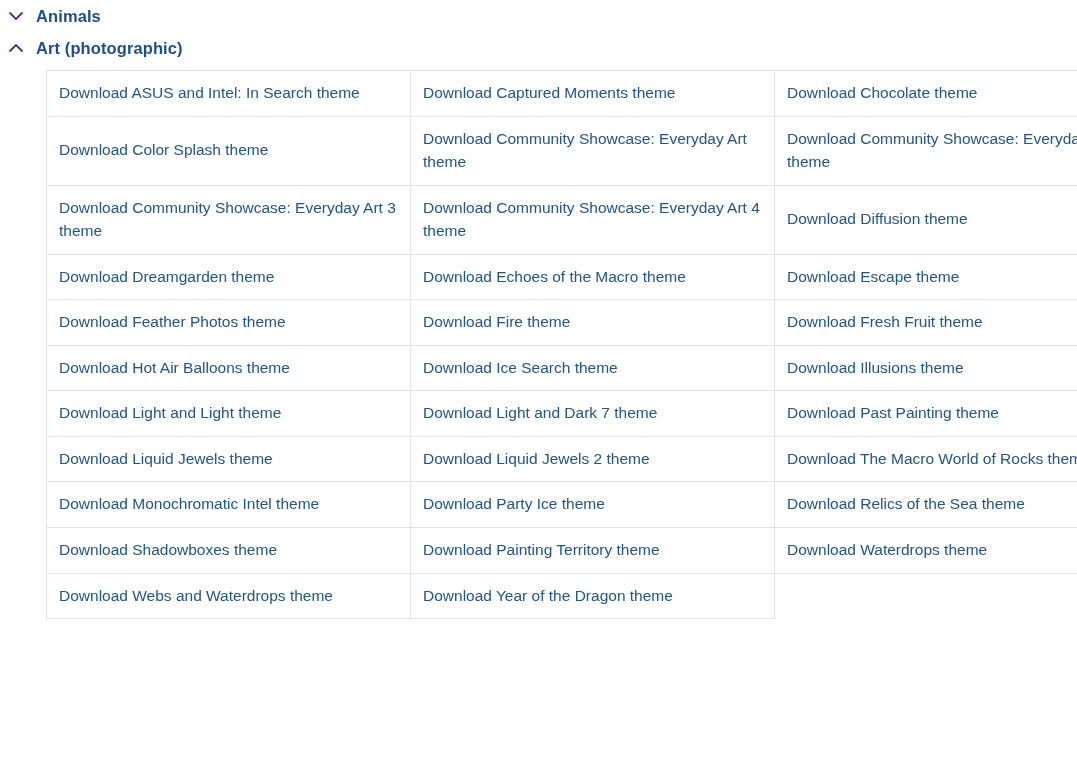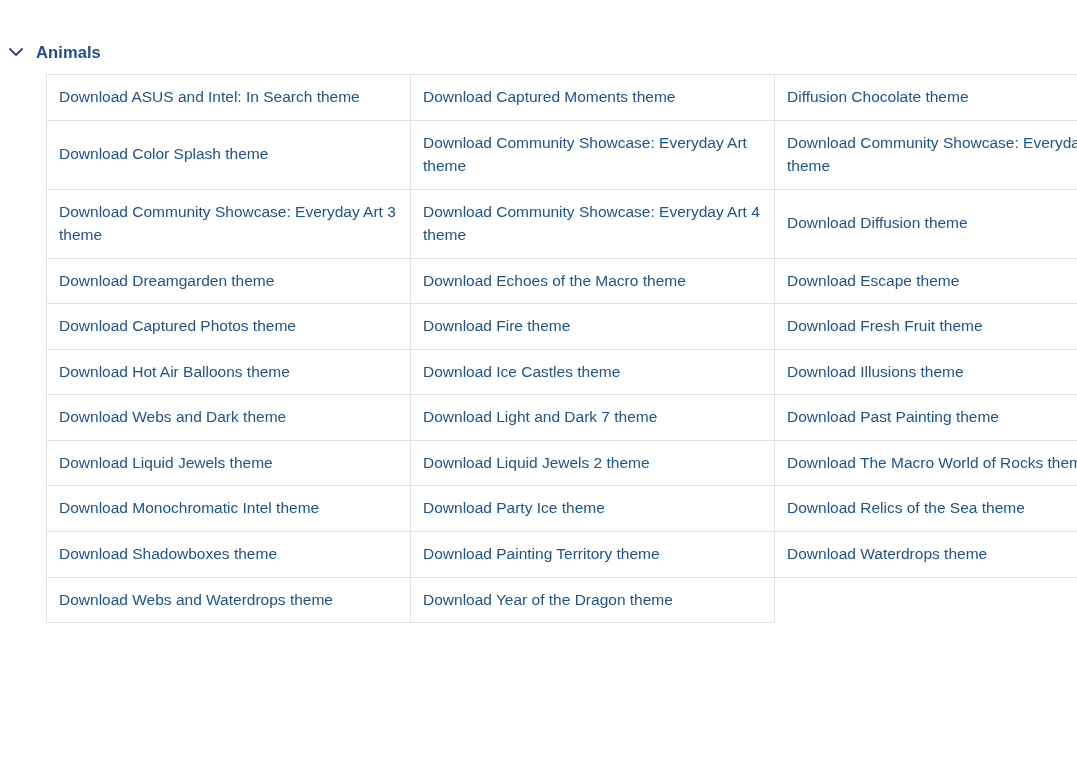--- a/index.html
+++ b/index.html
@@ -21,21 +21,20 @@
     box-sizing: border-box;
     padding: 0;
   }
   .accordion-head {
     display: flex;
     align-items: center;
     height: 32px;
     padding-left: 8px;
     cursor: pointer;
     user-select: none;
-    margin-top: 36px;
   }
   .accordion-head .chevron {
     width: 28px;
     display: flex;
     align-items: center;
     justify-content: flex-start;
     color: #5a2d82;
   }
   .accordion-head .chevron svg {
     display: block;
@@ -90,56 +89,64 @@
   <div class="accordion-head">
     <span class="chevron">
       <svg width="16" height="16" viewBox="0 0 16 16" aria-hidden="true">
         <path d="M2 5 L8 11 L14 5" fill="none" stroke="#5a2d82" stroke-width="1.8" stroke-linecap="round" stroke-linejoin="round"></path>
       </svg>
     </span>
     <span class="acc-label">Animals</span>
   </div>
 
 
+  <div class="accordion-head open">
+    <span class="chevron">
+      <svg width="16" height="16" viewBox="0 0 16 16" aria-hidden="true">
+        <path d="M2 11 L8 5 L14 11" fill="none" stroke="#5a2d82" stroke-width="1.8" stroke-linecap="round" stroke-linejoin="round"></path>
+      </svg>
+    </span>
+    <span class="acc-label">Art (photographic)</span>
+  </div>
 
   <div class="table-wrap">
     <table class="themes">
       <tbody>
         <tr>
           <td><a class="cell-link" href="#">Download ASUS and Intel: In Search theme</a></td>
           <td><a class="cell-link" href="#">Download Captured Moments theme</a></td>
-          <td><a class="cell-link" href="#">Diffusion Chocolate theme</a></td>
+          <td><a class="cell-link" href="#">Download Chocolate theme</a></td>
         </tr>
         <tr>
           <td><a class="cell-link" href="#">Download Color Splash theme</a></td>
           <td><a class="cell-link" href="#">Download Community Showcase: Everyday Art theme</a></td>
           <td><a class="cell-link" href="#">Download Community Showcase: Everyday Art 2 theme</a></td>
         </tr>
         <tr>
           <td><a class="cell-link" href="#">Download Community Showcase: Everyday Art 3 theme</a></td>
           <td><a class="cell-link" href="#">Download Community Showcase: Everyday Art 4 theme</a></td>
           <td><a class="cell-link" href="#">Download Diffusion theme</a></td>
         </tr>
         <tr>
           <td><a class="cell-link" href="#">Download Dreamgarden theme</a></td>
           <td><a class="cell-link" href="#">Download Echoes of the Macro theme</a></td>
           <td><a class="cell-link" href="#">Download Escape theme</a></td>
         </tr>
         <tr>
-          <td><a class="cell-link" href="#">Download Captured Photos theme</a></td>
+          <td><a class="cell-link" href="#">Download Feather Photos theme</a></td>
           <td><a class="cell-link" href="#">Download Fire theme</a></td>
           <td><a class="cell-link" href="#">Download Fresh Fruit theme</a></td>
         </tr>
         <tr>
           <td><a class="cell-link" href="#">Download Hot Air Balloons theme</a></td>
-          <td><a class="cell-link" href="#">Download Ice Castles theme</a></td>
+          <td><a class="cell-link" href="#">Download Ice Search theme</a></td>
           <td><a class="cell-link" href="#">Download Illusions theme</a></td>
         </tr>
         <tr>
-          <td><a class="cell-link" href="#">Download Webs and Dark theme</a></td>
+          <td><a class="cell-link" href="#">Download Light and Light theme</a></td>
           <td><a class="cell-link" href="#">Download Light and Dark 7 theme</a></td>
           <td><a class="cell-link" href="#">Download Past Painting theme</a></td>
         </tr>
         <tr>
           <td><a class="cell-link" href="#">Download Liquid Jewels theme</a></td>
           <td><a class="cell-link" href="#">Download Liquid Jewels 2 theme</a></td>
           <td><a class="cell-link" href="#">Download The Macro World of Rocks theme</a></td>
         </tr>
         <tr>
           <td><a class="cell-link" href="#">Download Monochromatic Intel theme</a></td>

